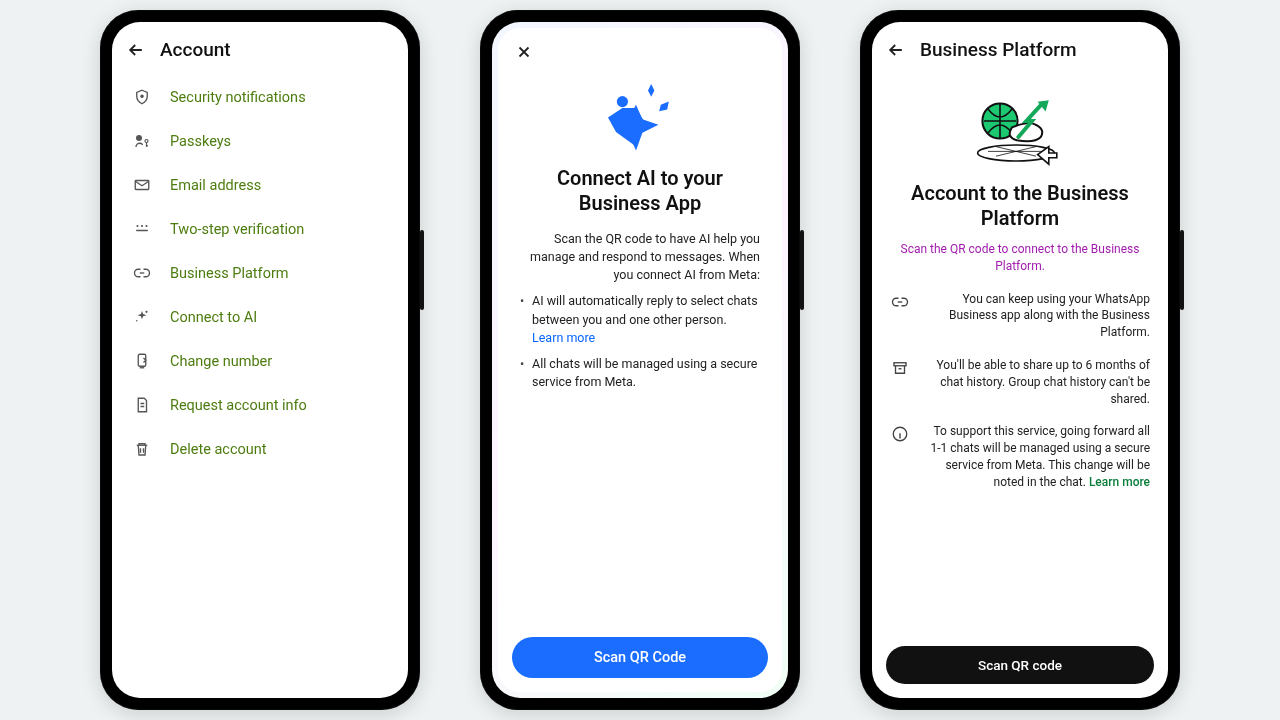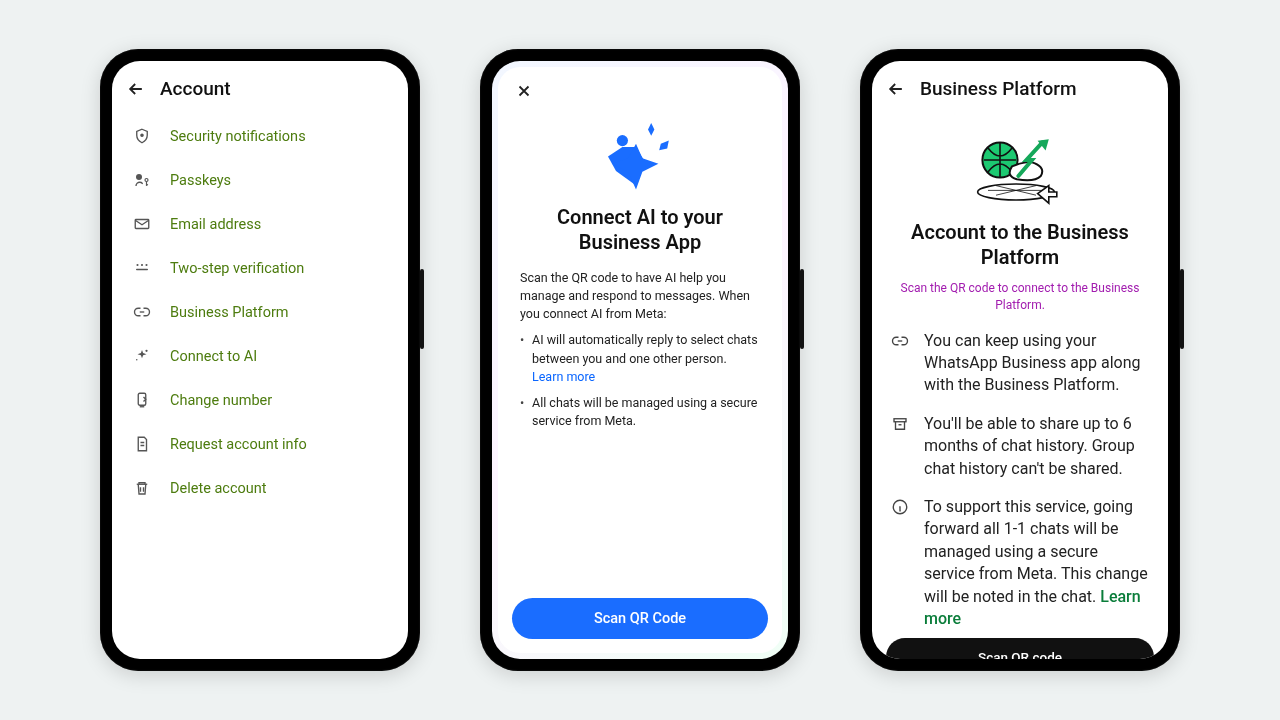--- a/index.html
+++ b/index.html
@@ -6,21 +6,21 @@
   body {
     width: 1280px; height: 720px;
     background: #eef2f2;
     font-family: -apple-system, "Segoe UI", Roboto, Arial, sans-serif;
     display: flex;
     justify-content: center;
     align-items: center;
     gap: 60px;
   }
   .phone {
-    width: 320px; height: 622px;
+    width: 320px; height: 700px;
     background: #000;
     border-radius: 38px;
     padding: 12px;
     position: relative;
     box-shadow: 0 4px 20px rgba(0,0,0,.15), inset 0 0 2px #222;
   }
   .phone::before { 
     content:""; position:absolute; top:18px; left:50%; transform:translateX(-50%);
     width:60px; height:6px; background:#1a1a1a; border-radius:3px;
   }
@@ -58,21 +58,21 @@
   .sheet {
     position:absolute; inset:6px;
     background:#fff; border-radius:22px;
     display:flex; flex-direction:column;
   }
   .close { position:absolute; top:12px; left:14px; width:24px; height:24px; display:flex;align-items:center;justify-content:center;color:#222;}
   .close svg{width:18px;height:18px;}
   .hero { display:flex; justify-content:center; padding-top:48px; }
   .sparkle svg{width:100px;height:80px;}
   .h2 { font-size:20px; font-weight:600; text-align:center; padding: 6px 30px 8px; color:#111; line-height:1.25;}
-  .lead { font-size:12.5px; color:#222; padding: 6px 22px 4px; line-height:1.45;}
+  .lead { font-size:12.5px; color:#222; padding: 6px 22px 4px; line-height:1.45;text-align:right;}
   ul.bul { list-style:none; padding: 0 22px; }
   ul.bul li { font-size:12.5px; color:#222; line-height:1.45; padding:4px 0 4px 12px; position:relative;}
   ul.bul li::before{content:"•"; position:absolute; left:0; color:#444;}
   .link{color:#0a66ff;}
   .linkg{color:#0a7d3a; font-weight:500;}
   .btn-primary{
     margin:auto 14px 14px; padding:12px 0; border-radius:24px;
     background:#1a6dff; color:#fff; font-size:14.5px; font-weight:500;
     text-align:center;
   }
@@ -80,21 +80,21 @@
     margin:auto 14px 14px; padding:11px 0; border-radius:22px;
     background:#111; color:#fff; font-size:13.5px; font-weight:500;
     text-align:center;
   }
   
   .illus{display:flex;justify-content:center;padding:18px 0 6px;}
   .illus svg{width:130px;height:80px;}
   .info{display:flex;gap:14px;padding:8px 18px;}
   .info .ic{width:20px;flex-shrink:0;display:flex;justify-content:center;padding-top:2px;color:#444;}
   .info .ic svg{width:18px;height:18px;}
-  .info .txt{font-size:16px;color:#222;line-height:1.4;}
+  .info .txt{font-size:12px;color:#222;line-height:1.4;text-align:right;}
   .sub3{font-size:12px;color:#a21caf;text-align:center;padding:2px 12px 8px;line-height:1.4;}
 </style>
 </head>
 <body>
 
 <div class="phone">
   <div class="screen">
     <div class="hdr">
       <span class="back">
         <svg viewBox="0 0 24 24" fill="none" stroke="currentColor" stroke-width="2.2">

